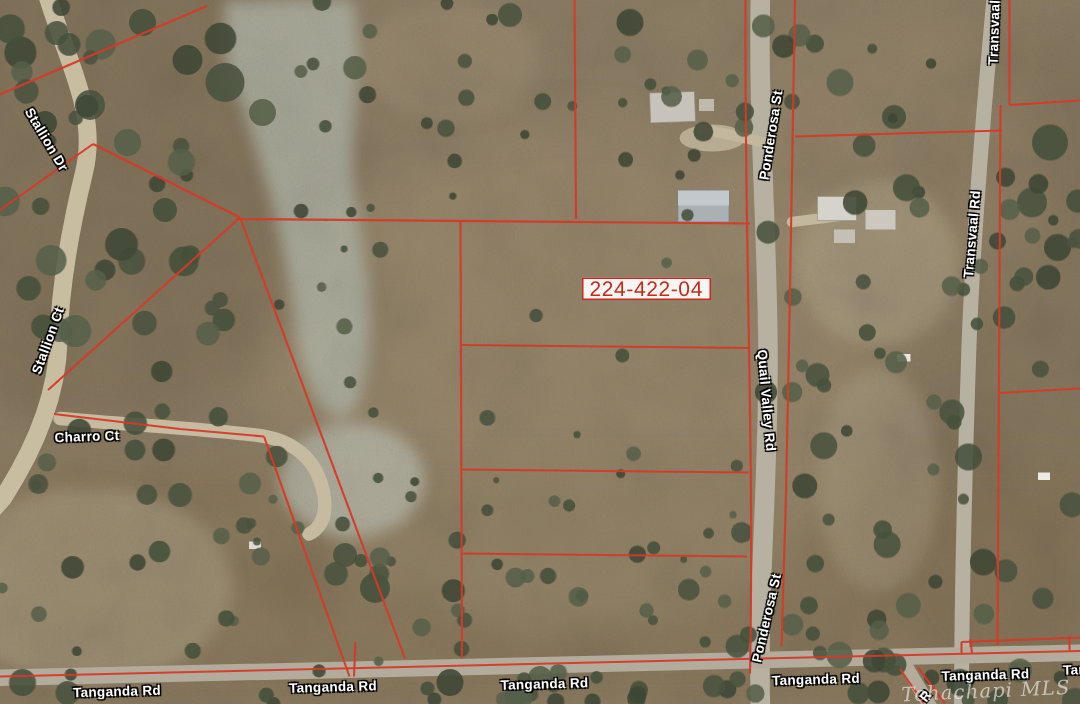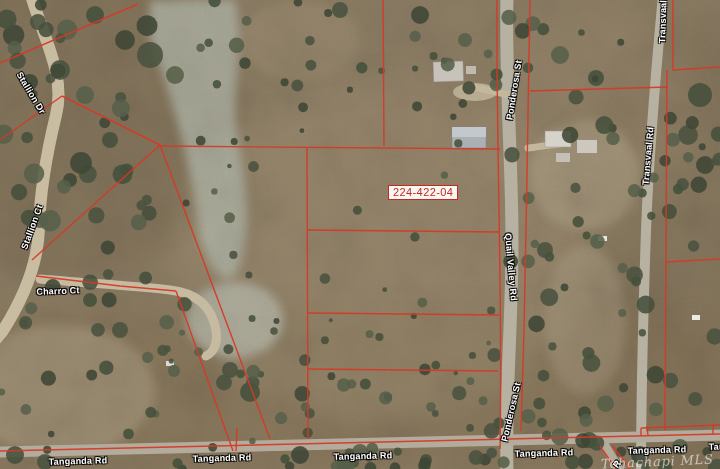--- a/index.html
+++ b/index.html
@@ -8,21 +8,21 @@
     font-family:"Liberation Sans",sans-serif;background:#8e7e65;
   }
   .stage svg{position:absolute;left:0;top:0;display:block;}
   .rl{
     position:absolute;font-size:9px;font-weight:700;white-space:nowrap;
     color:var(--label-color,#fff);letter-spacing:.2px;line-height:10px;
     text-shadow:-1px -1px 0 rgba(0,0,0,.9),1px -1px 0 rgba(0,0,0,.9),
                 -1px 1px 0 rgba(0,0,0,.9),1px 1px 0 rgba(0,0,0,.9),0 0 2px #000;
   }
   .badge{
-    position:absolute;left:388px;top:185px;font-size:11px;line-height:13px;
+    position:absolute;left:388px;top:185px;font-size:14px;line-height:13px;
     color:var(--parcel-text,#c62a18);background:var(--parcel-bg,rgba(255,255,255,.93));
     border:1.5px solid var(--parcel-text,#c62a18);padding:0 4px;letter-spacing:.4px;
     font-weight:400;white-space:nowrap;
   }
   .wm{
     position:absolute;right:6px;bottom:0;font-family:"DejaVu Serif",serif;
     font-style:italic;font-size:13px;letter-spacing:.8px;
     color:rgba(255,255,250,.58);transform:rotate(-2.5deg);
   }
 </style>

